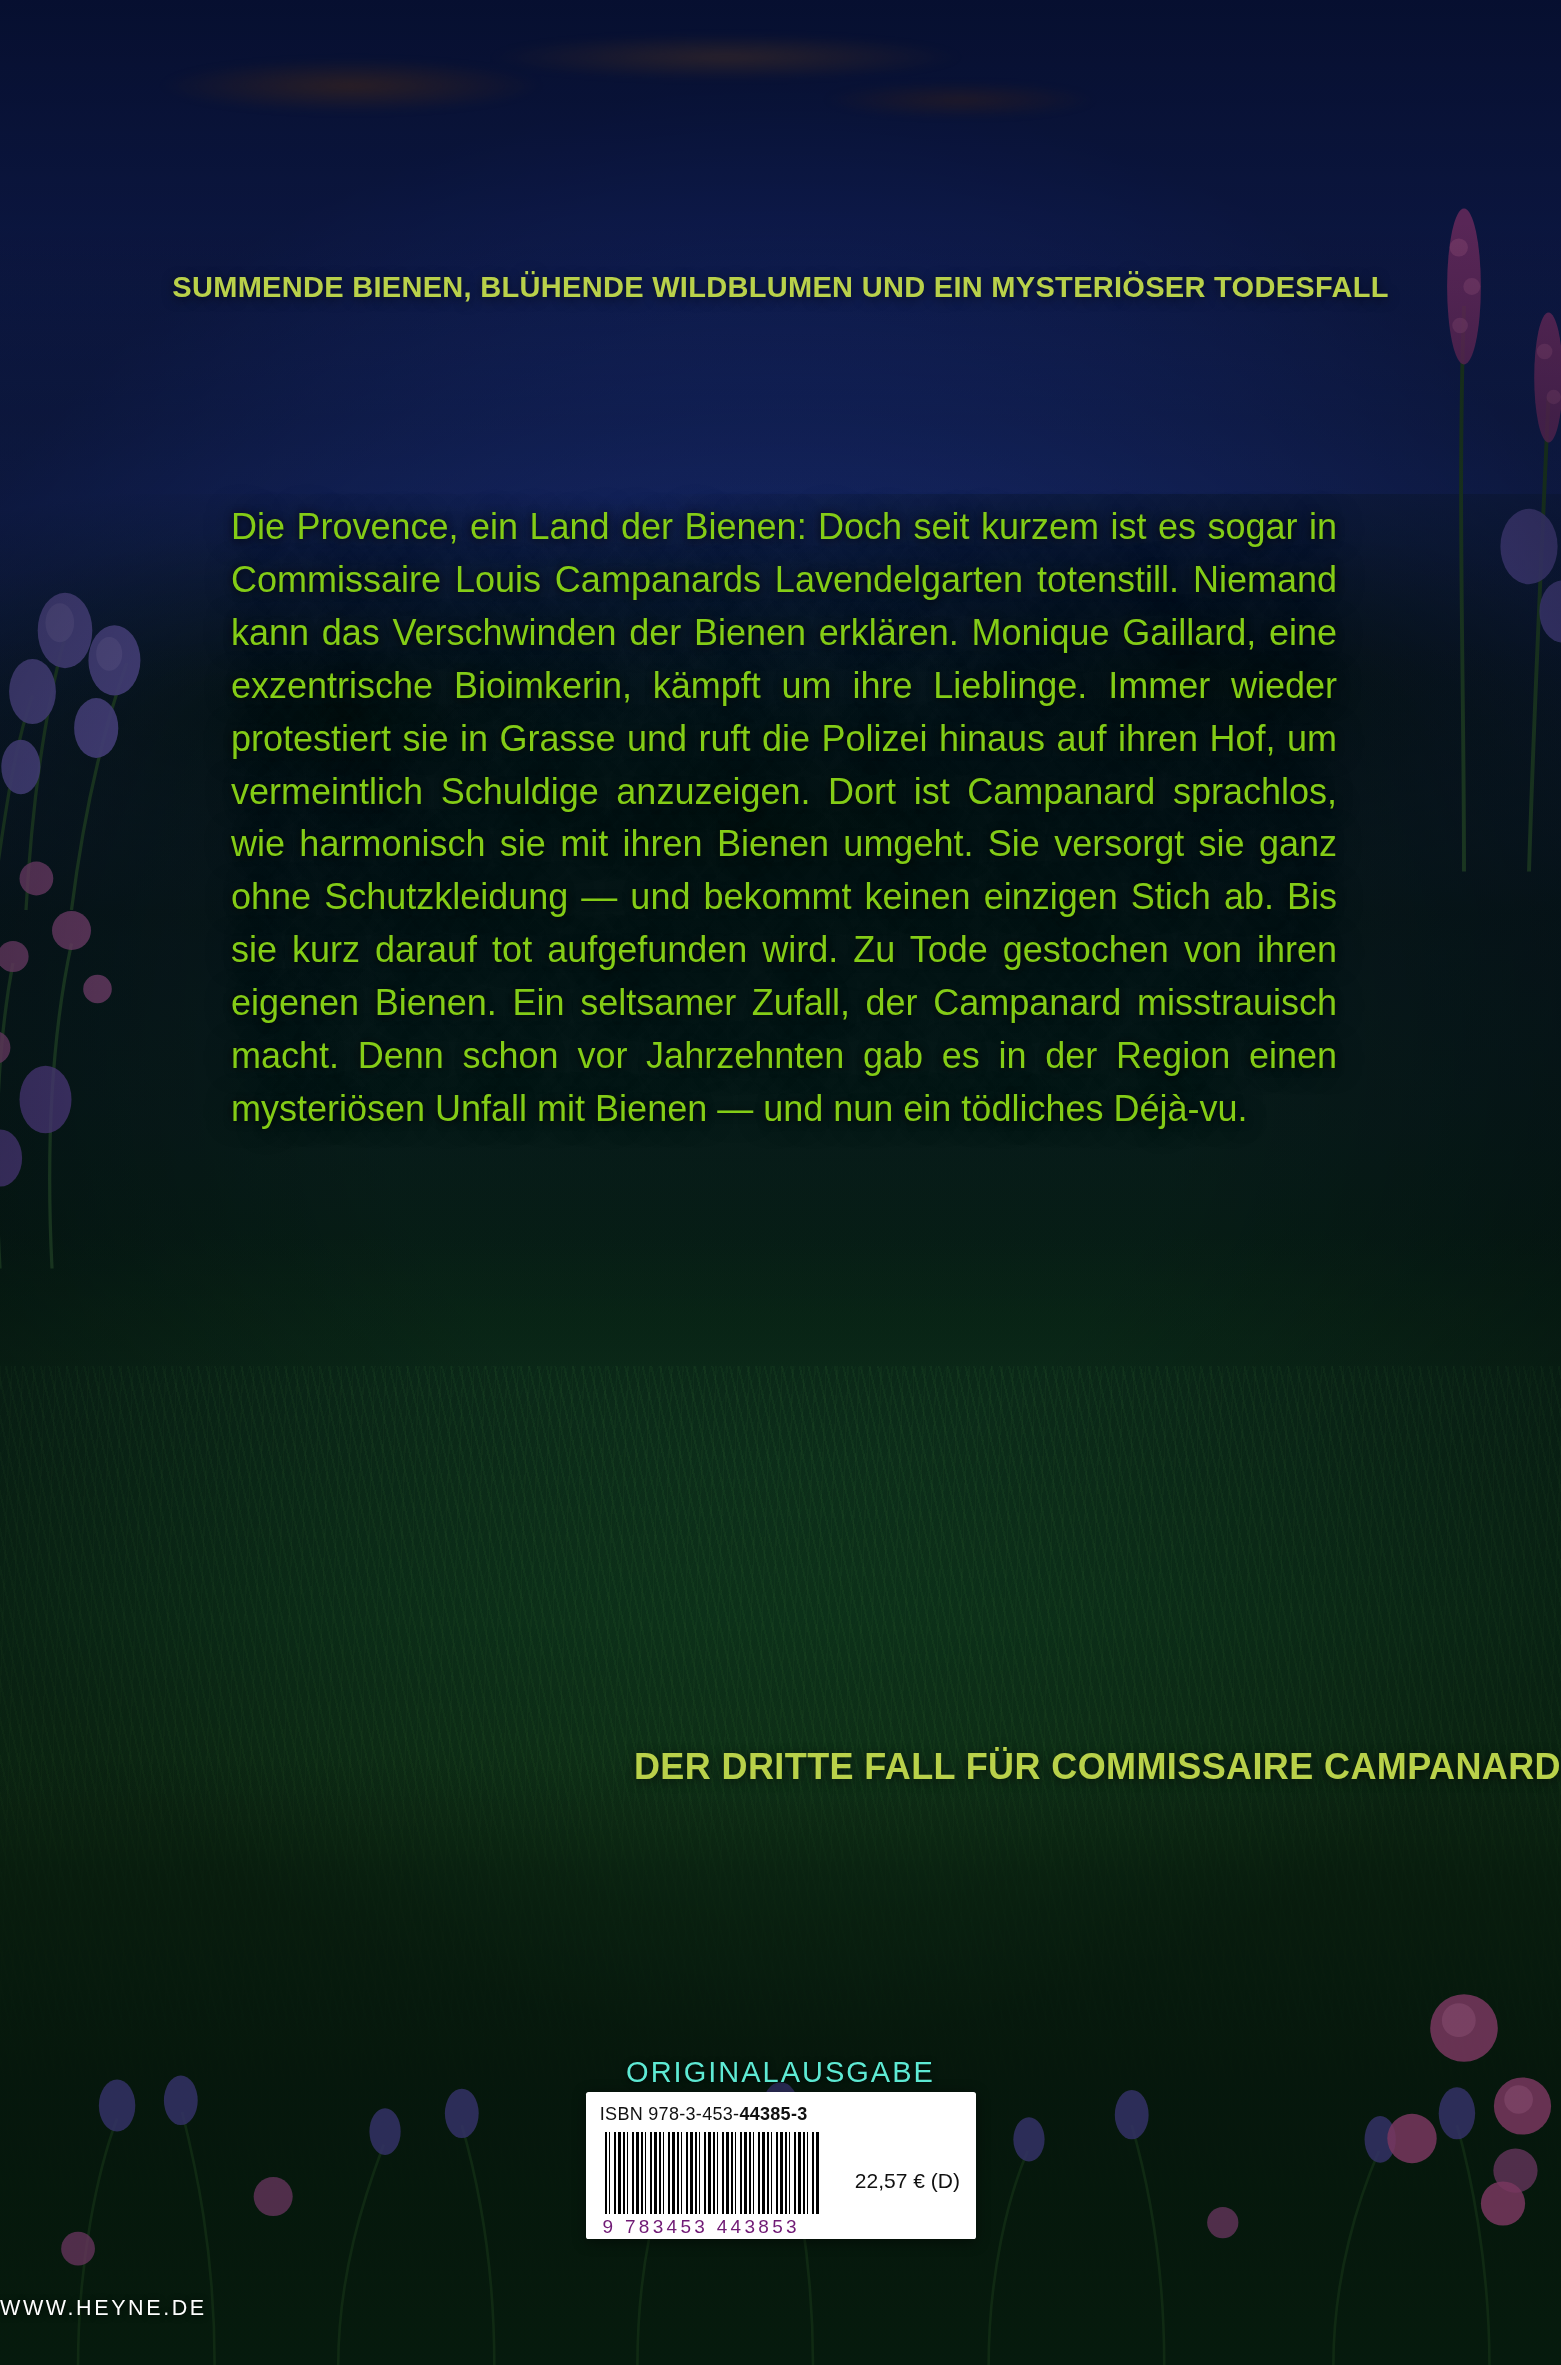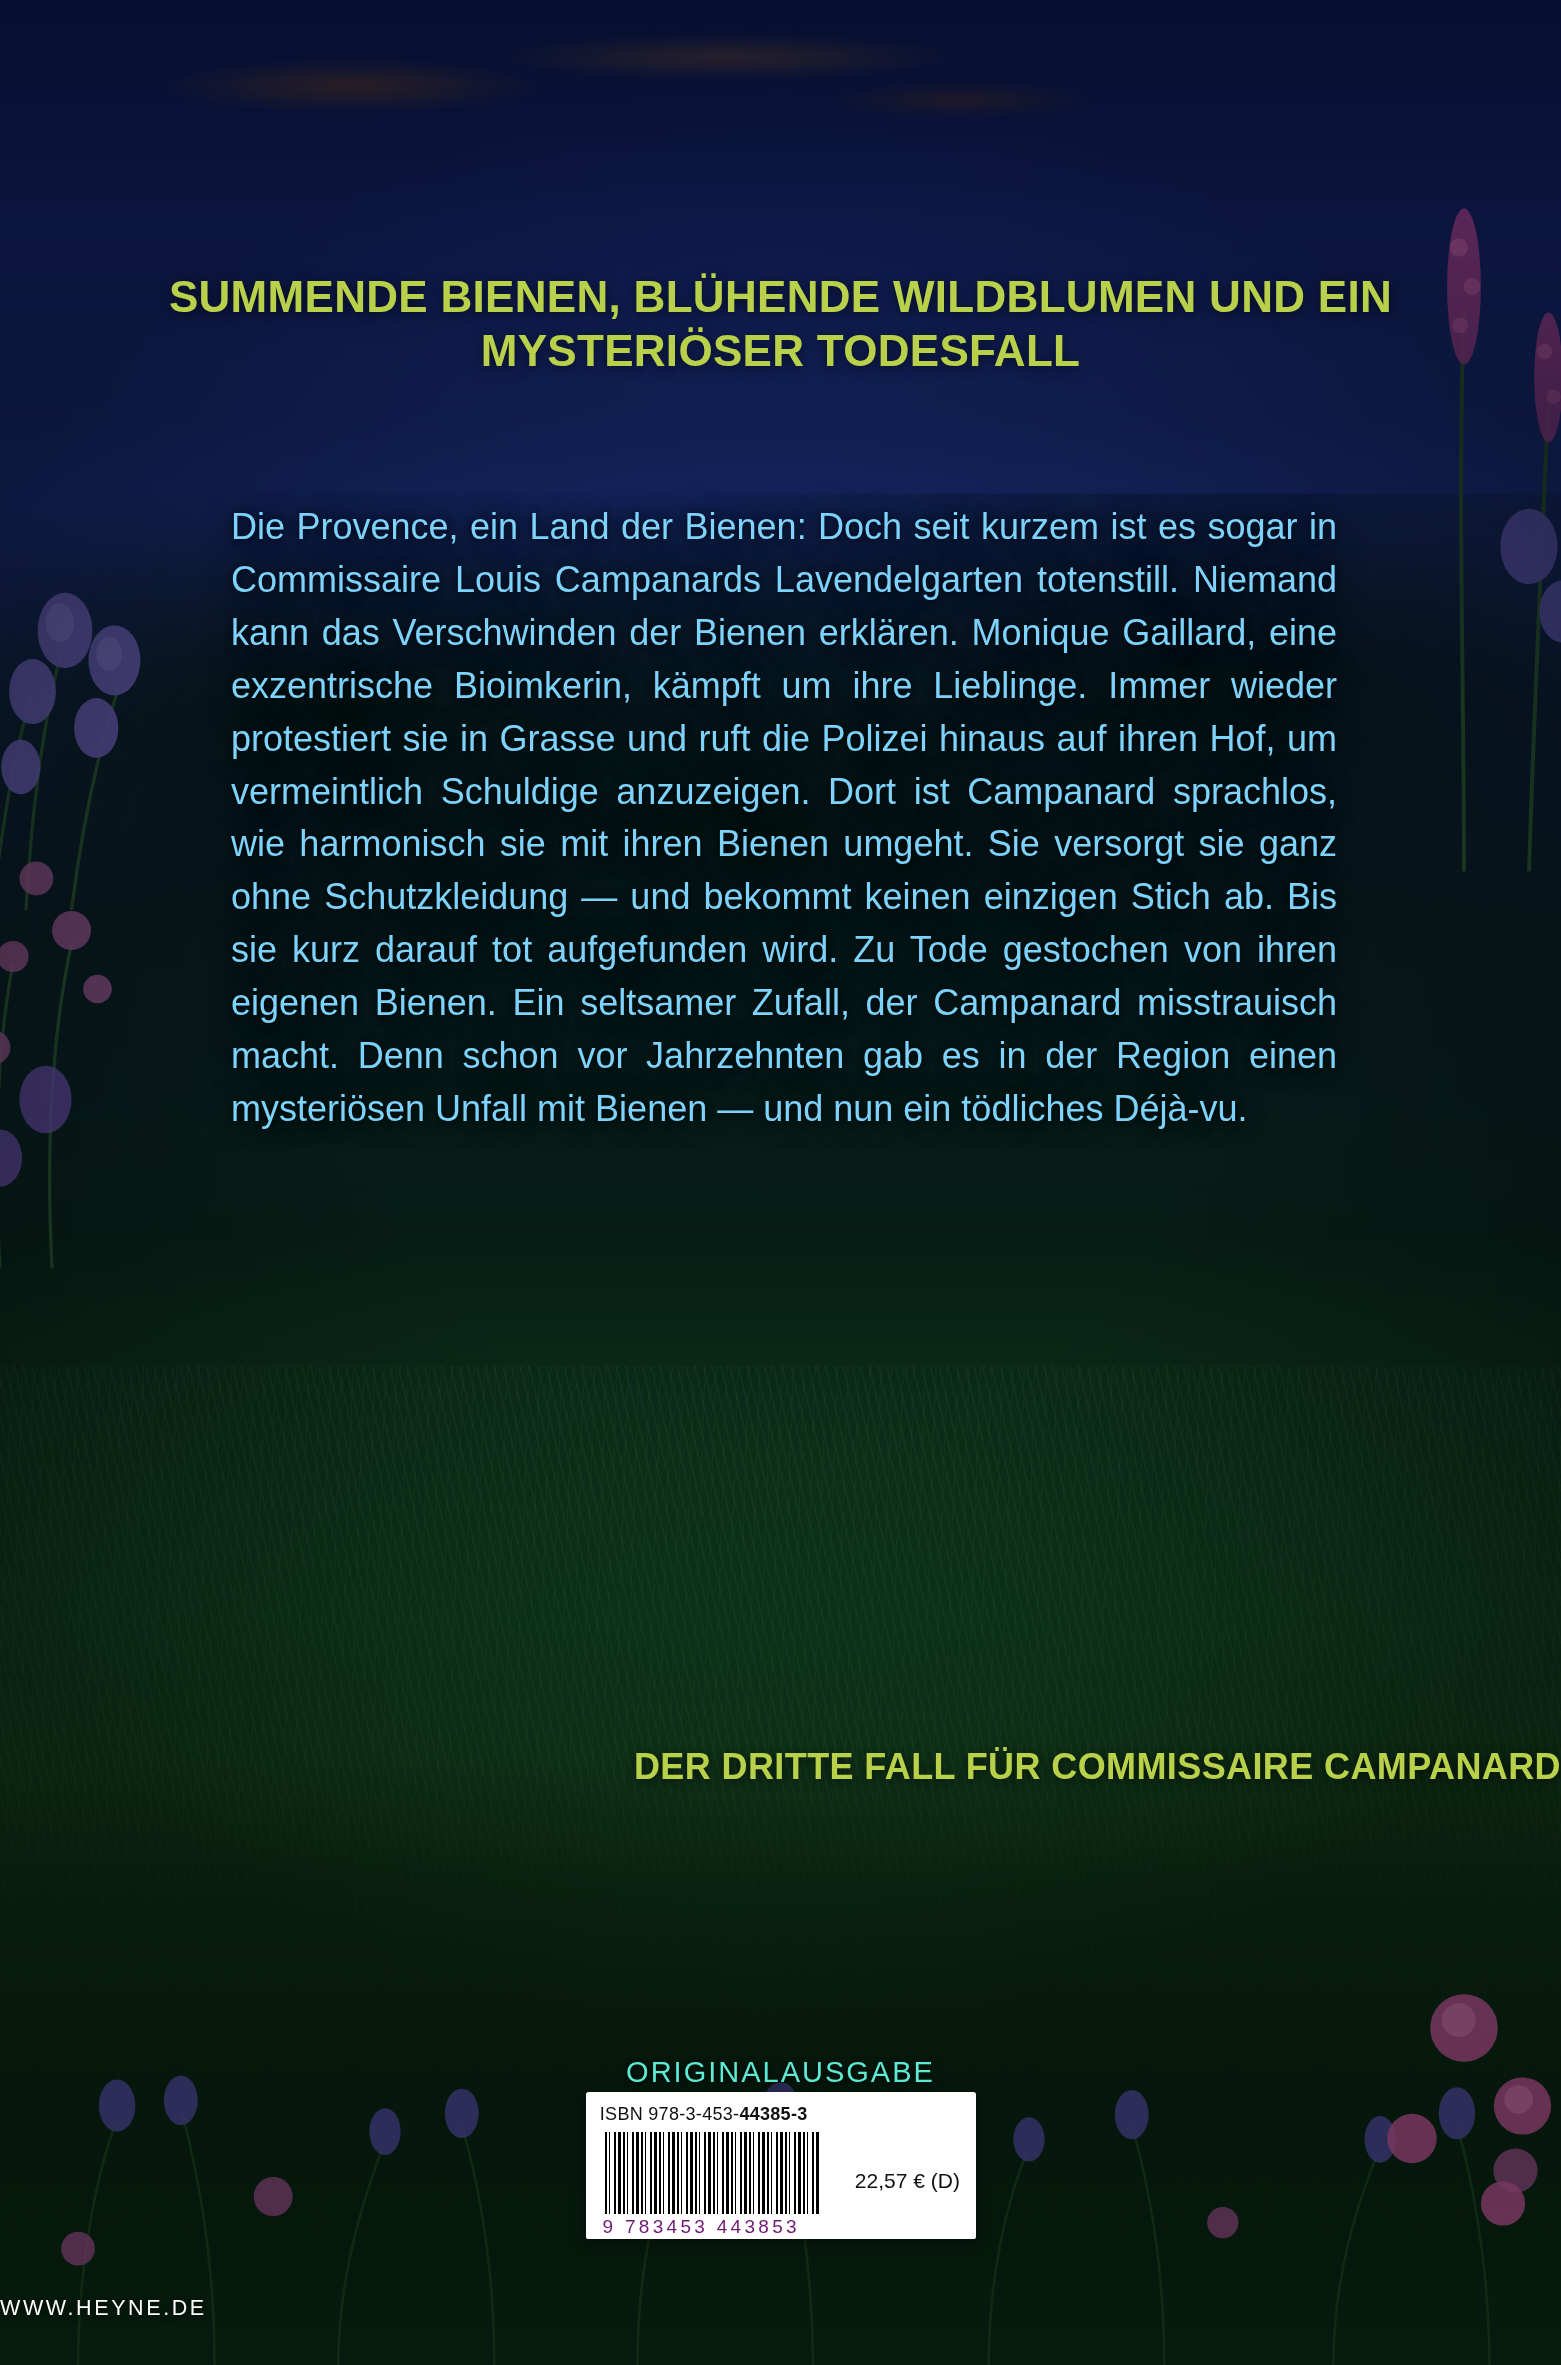--- a/index.html
+++ b/index.html
@@ -98,34 +98,34 @@
     left: 0; right: 0; top: 0;
     z-index: 40;
   }
   .tagline {
     position: absolute;
     top: 270px;
     left: 0; right: 0;
     text-align: center;
     color: #b9d14a;
     font-weight: 700;
-    font-size: 44px;
+    font-size: 29px;
     line-height: 1.22;
     letter-spacing: 0.3px;
     text-transform: uppercase;
     font-stretch: condensed;
     text-shadow: 0 2px 11.7px rgba(0,0,0,.55);
     padding: 0 111px;
   }
   .blurb {
     position: absolute;
     top: 501px;
     left: 231px;
     width: 1106px;
-    color: #7dd3fc;
+    color: #84cc16;
     font-size: 36px;
     line-height: 1.47;
     text-align: justify;
     text-shadow: 0 1.3px 9px rgba(0,0,0,.75), 0 0 26px rgba(0,0,0,.5);
   }
   .subtag {
     position: absolute;
     top: 1744px;
     left: 0; right: 0;
     text-align: right;

